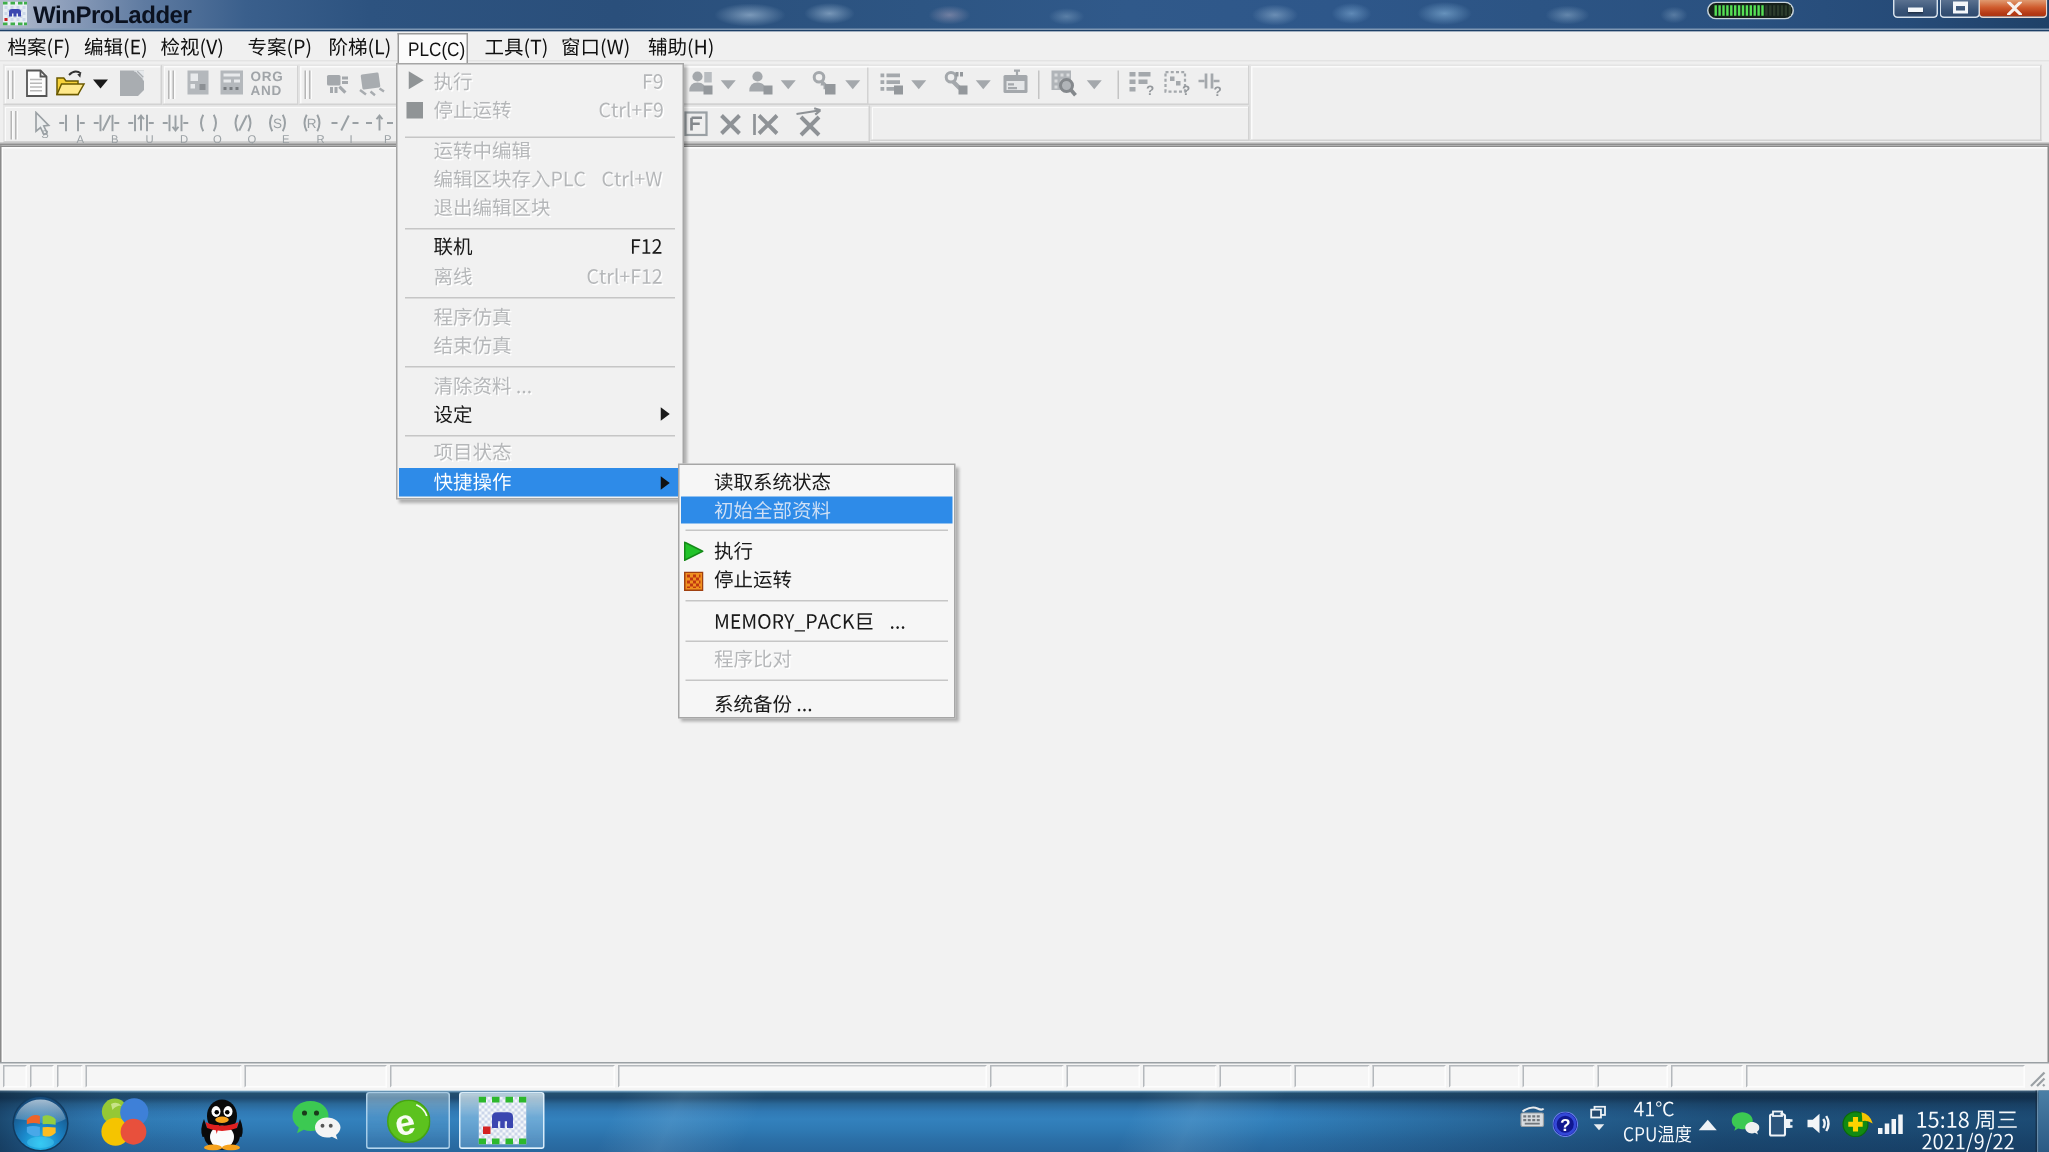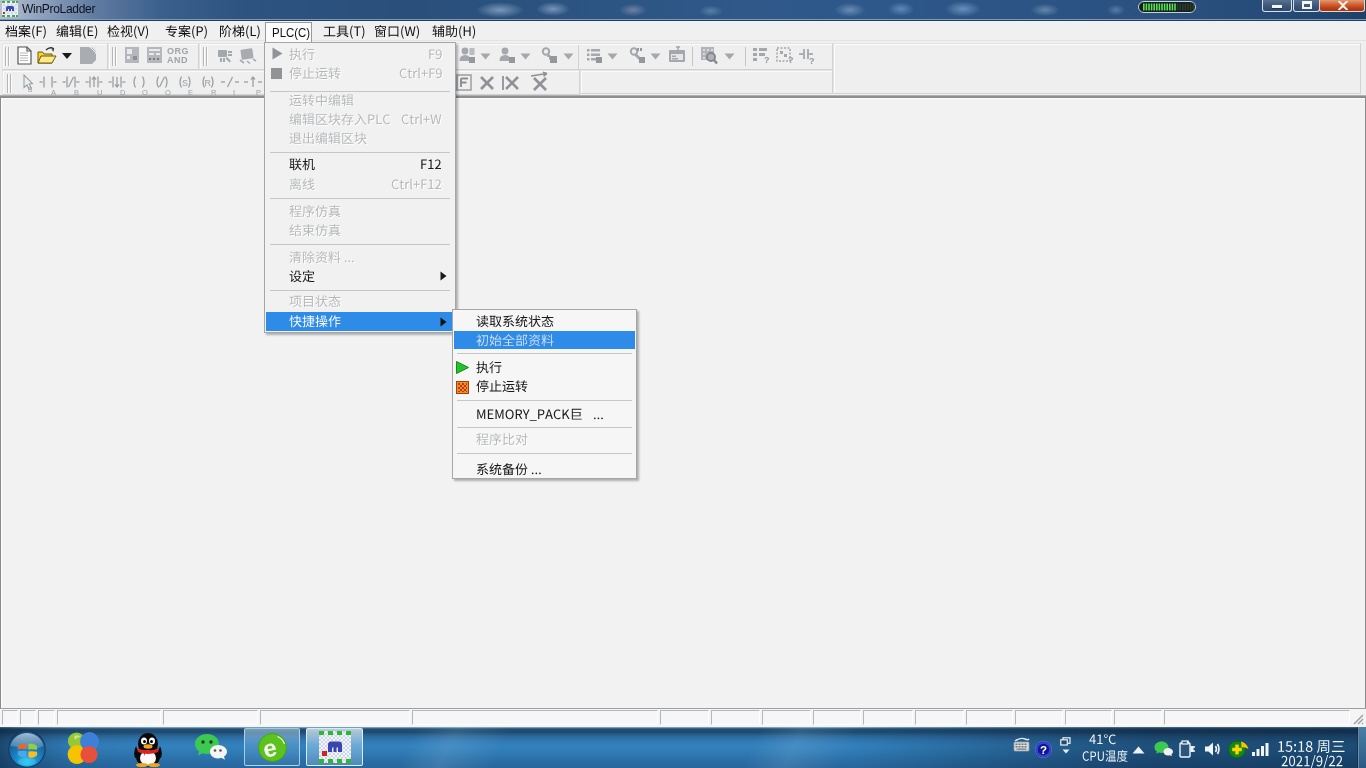--- a/index.html
+++ b/index.html
@@ -45,21 +45,21 @@
         <rect x="10" y="0" width="3" height="2"></rect>
         <rect x="14" y="0" width="2" height="2"></rect>
 <rect x="0" y="14" width="3" height="2"></rect>
         <rect x="5" y="14" width="3" height="2"></rect>
         <rect x="10" y="14" width="3" height="2"></rect>
         <rect x="14" y="14" width="2" height="2"></rect>
       </g>
 <path d="M4 10 L4 7 Q4 5 6 5 L10 5 Q12 5 12 7 L12 10 L10 10 L10 8 L9 8 L9 10 L7 10 L7 8 L6 8 L6 10 Z" fill="#3a46b0"></path>
 <rect x="1" y="11" width="2" height="2" fill="#cc2222"></rect>
 </svg>
-<div class="abs" style="left:22px;top:1.5px;font-size:12px;font-weight:normal;color:#0b1220;letter-spacing:-0.3px">WinProLadder</div>
+<div class="abs" style="left:22px;top:1.5px;font-size:16px;font-weight:bold;color:#0b1220;letter-spacing:-0.3px">WinProLadder</div>
 <svg class="abs" style="left:1138px;top:1px" width="58" height="12" viewBox="0 0 58 12">
 <rect x="0.5" y="0.5" width="57" height="11" rx="5.5" fill="#15201a" stroke="#c7d3da" stroke-width="1"></rect>
       <rect x="5.0" y="2.5" width="1.6" height="7" fill="#55e055"></rect>
       <rect x="7.6" y="2.5" width="1.6" height="7" fill="#55e055"></rect>
       <rect x="10.2" y="2.5" width="1.6" height="7" fill="#55e055"></rect>
       <rect x="12.8" y="2.5" width="1.6" height="7" fill="#55e055"></rect>
       <rect x="15.4" y="2.5" width="1.6" height="7" fill="#55e055"></rect>
       <rect x="18.0" y="2.5" width="1.6" height="7" fill="#55e055"></rect>
       <rect x="20.6" y="2.5" width="1.6" height="7" fill="#55e055"></rect>
       <rect x="23.2" y="2.5" width="1.6" height="7" fill="#55e055"></rect>

